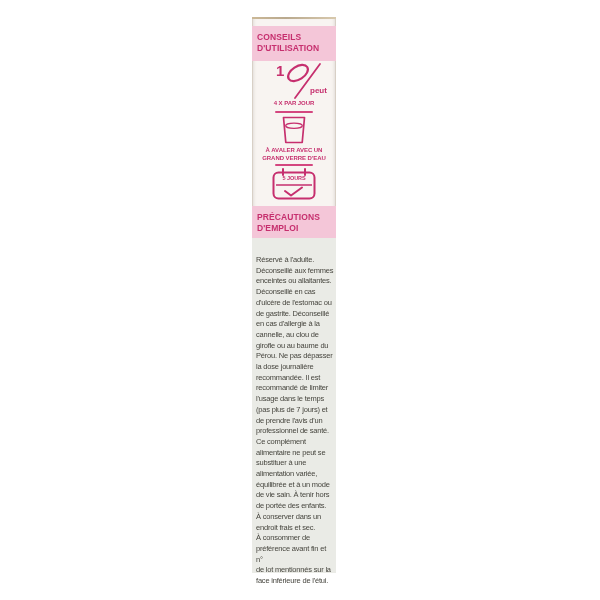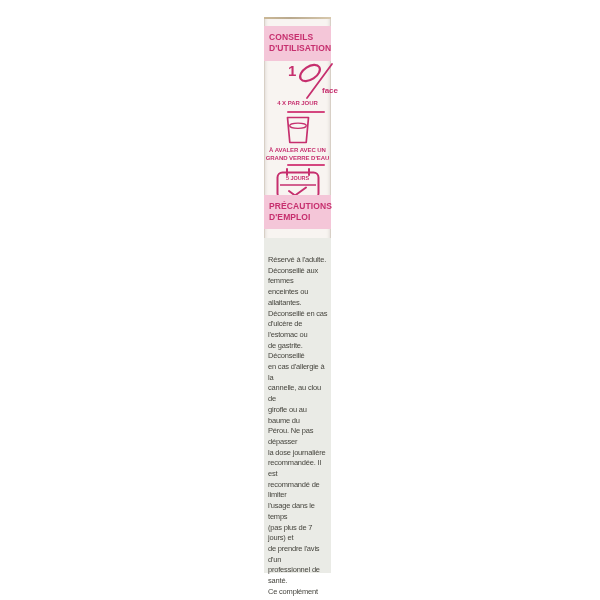--- a/index.html
+++ b/index.html
@@ -1,28 +1,28 @@
 <!DOCTYPE html>
 <html><head>
 <meta charset="utf-8">
 <style>
   html,body{margin:0;padding:0;background:#ffffff;}
   .stage{position:relative;width:600px;height:600px;background:#ffffff;overflow:hidden;
          font-family:"Liberation Sans", sans-serif;}
-  .box{position:absolute;left:252px;top:17px;width:67px;height:556px;
+  .box{position:absolute;left:252px;top:17px;width:84px;height:556px;
        background:#f8f4f1;
        box-shadow:inset 0 0 0 1px rgba(185,170,150,.28), inset 0 -3px 4px rgba(120,110,95,.18),
-                  inset 2px 0 3px rgba(160,150,135,.12), inset -2px 0 3px rgba(160,150,135,.12);margin-left:12px;}
+                  inset 2px 0 3px rgba(160,150,135,.12), inset -2px 0 3px rgba(160,150,135,.12);}
   .box-top-edge{position:absolute;left:0;top:0;width:100%;height:2px;
        background:linear-gradient(90deg,#cbb896,#b9a98e 40%,#d8c9ad);}
   .banner{position:absolute;left:0;width:100%;background:#f4c6d8;color:#c62f6e;
        font-weight:bold;font-size:8.5px;line-height:11px;letter-spacing:.1px;
        padding:6px 0 0 5px;box-sizing:border-box;}
   .banner1{top:9px;height:35px;}
-  .banner2{top:178px;height:34px;}
+  .banner2{top:189px;height:34px;}
   .dose{position:absolute;top:44px;left:0;width:100%;height:42px;}
   .dose-inner{position:relative;width:56px;height:42px;margin:0 auto 0 24px;}
   .dose-num{position:absolute;left:0;top:1px;font-size:15px;font-weight:bold;color:#c62f6e;}
   .dose-svg{position:absolute;left:7px;top:0;}
   .dose-unit{position:absolute;left:34px;top:25px;font-size:8px;font-weight:bold;color:#c62f6e;}
   .freq{position:absolute;top:83px;left:0;width:100%;text-align:center;
         font-size:6px;font-weight:bold;letter-spacing:-.05px;color:#c62f6e;}
   .divider{position:absolute;left:23px;width:38px;height:2px;background:#d4467f;border-radius:1px;}
   .div1{top:94px;}
   .div2{top:147px;}
@@ -50,21 +50,21 @@
       <div>D'UTILISATION</div>
     </div>
 
     <div class="dose">
       <div class="dose-inner">
         <span class="dose-num">1</span>
         <svg class="dose-svg" width="46" height="40" viewBox="0 0 46 40">
           <ellipse cx="15" cy="12" rx="11" ry="6.5" transform="rotate(-33 15 12)" fill="none" stroke="#c62f6e" stroke-width="2.2"></ellipse>
           <line x1="12" y1="37" x2="37" y2="3" stroke="#c62f6e" stroke-width="1.8" stroke-linecap="round"></line>
         </svg>
-        <span class="dose-unit">face</span>
+        <span class="dose-unit">peut</span>
       </div>
     </div>
 
     <div class="freq">4 X PAR JOUR</div>
     <div class="divider div1"></div>
 
     <div class="glass-wrap">
       <svg width="26" height="28" viewBox="0 0 26 28">
         <path d="M2.5,1.5 h21 l-2.3,25 h-16.4 z" fill="none" stroke="#c62f6e" stroke-width="1.7" stroke-linejoin="round"></path>
         <ellipse cx="13" cy="9.8" rx="8.3" ry="2.6" fill="none" stroke="#c62f6e" stroke-width="1.3"></ellipse>

